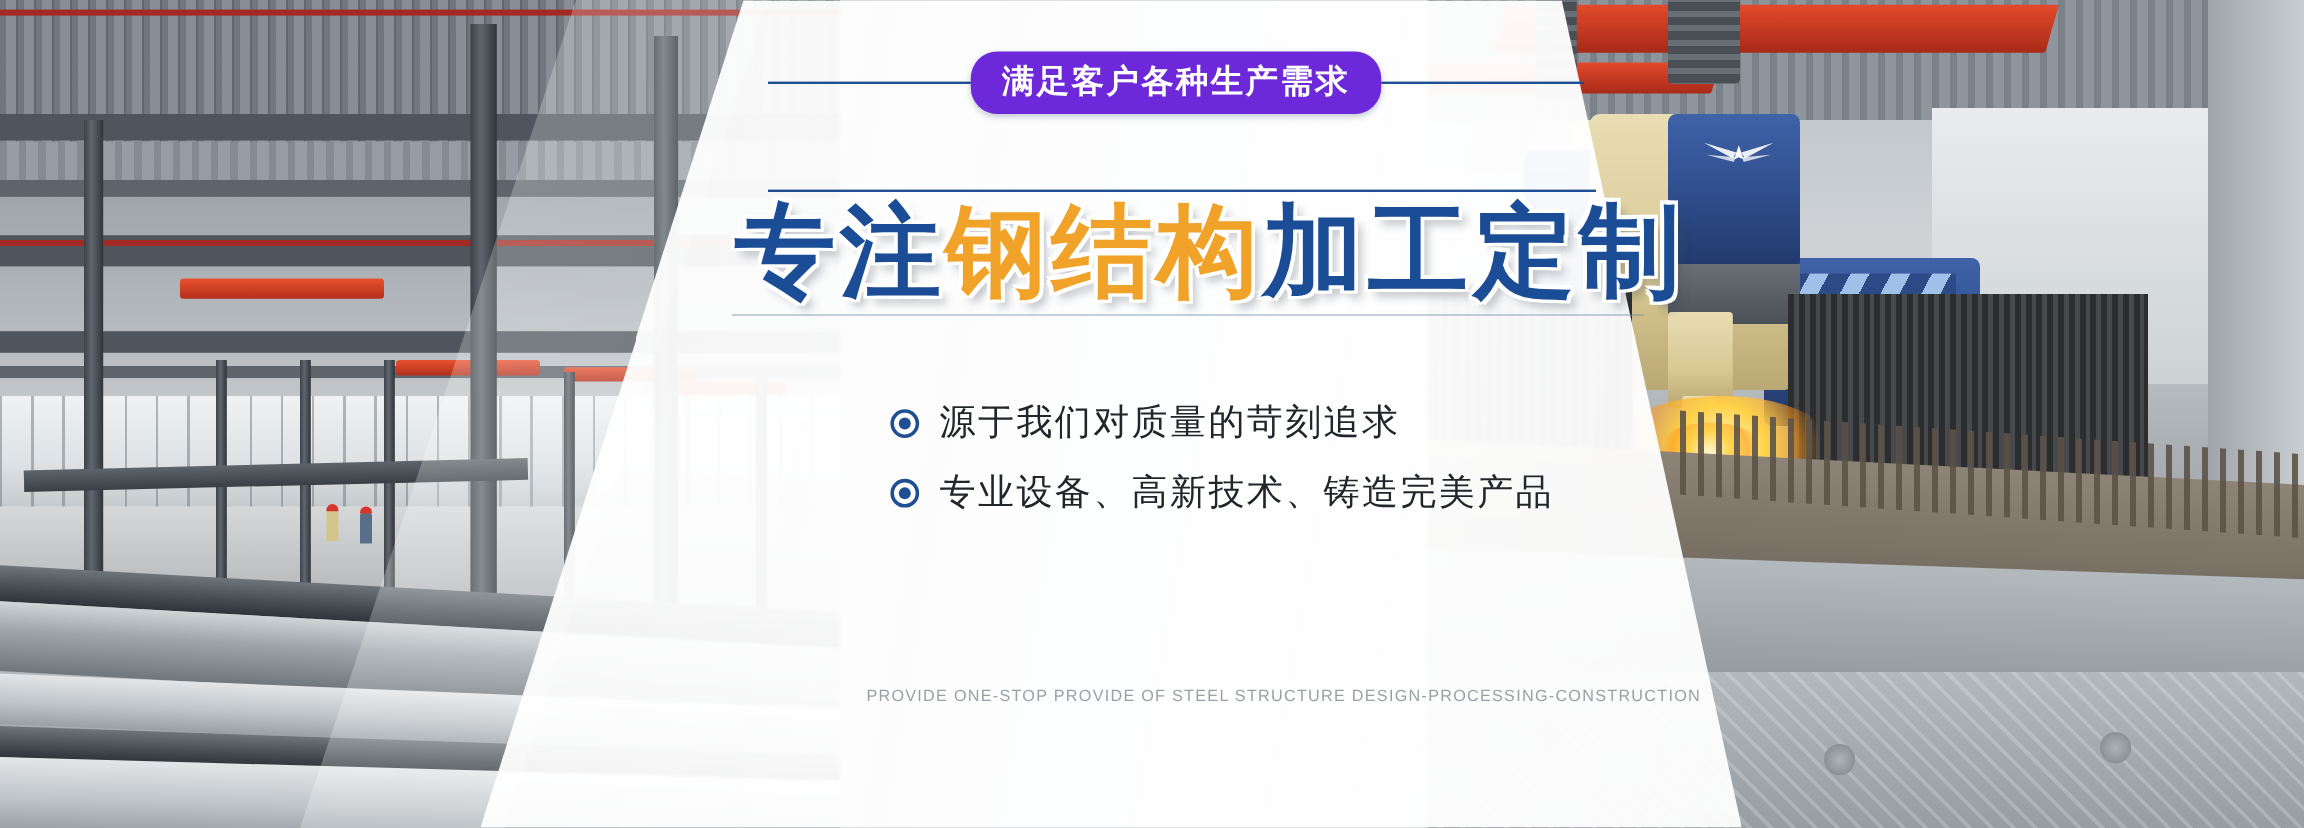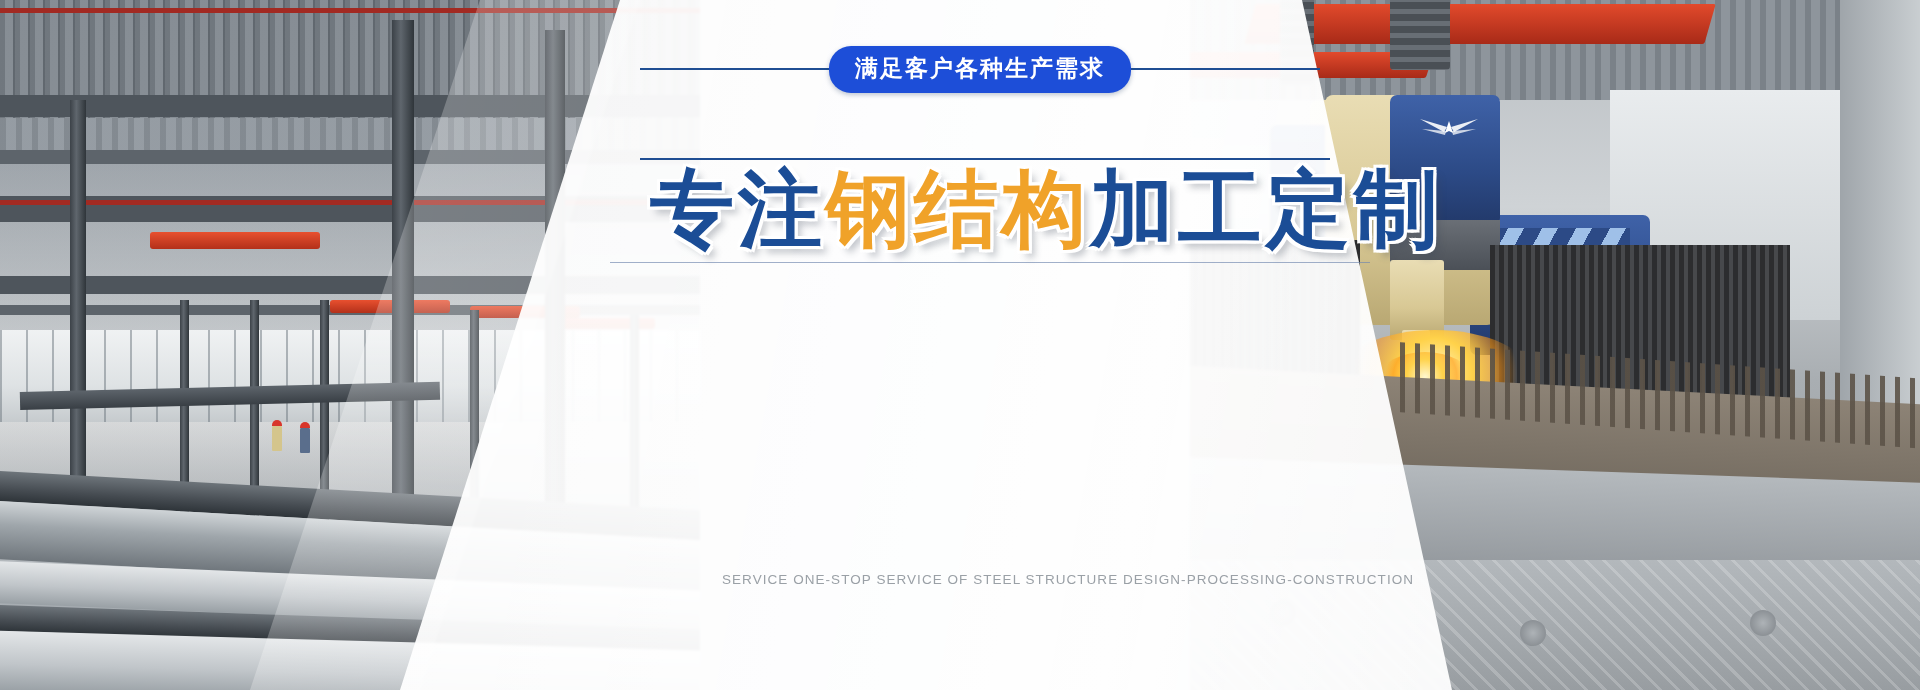--- a/index.html
+++ b/index.html
@@ -133,34 +133,34 @@
   
   .content{ position:absolute; left:0; top:0; width:1920px; height:690px; }
 
   
   .badge-row{
     position:absolute; left:640px; top:48px; width:680px; height:42px;
     display:flex; align-items:center; justify-content:center; gap:0;
   }
   .badge-line{ height:2px; background:#1f4e93; flex:1 1 auto; }
   .badge-pill{
-    background:#1d4ed8; color:#fff; border-radius:22px;
-    padding:7px 26px 9px; font-size:23px; letter-spacing:2px; white-space:nowrap;
+    background:#6d28d9; color:#fff; border-radius:22px;
+    padding:7px 26px 9px; font-size:27px; letter-spacing:2px; white-space:nowrap;
     font-family:"DejaVu Sans","Liberation Sans",sans-serif; font-weight:600;
     box-shadow:0 2px 5px rgba(20,50,95,.28);
   }
 
   
   .rule{ position:absolute; height:2px; background:#1f4e93; }
   .rule.top{ left:640px; top:158px; width:690px; }
   .rule.bottom{ left:610px; top:262px; width:760px; height:1px; background:#6f86ad; opacity:.65; }
 
   
   .headline{
-    position:absolute; left:650px; top:160px; width:760px;
+    position:absolute; left:612px; top:160px; width:760px;
     font-size:84px; line-height:1.18; font-weight:700; letter-spacing:4px;
     white-space:nowrap;
     font-family:"DejaVu Sans","Liberation Sans",sans-serif;
     text-shadow:
       3px 0 0 #fff,-3px 0 0 #fff,0 3px 0 #fff,0 -3px 0 #fff,
       3px 3px 0 #fff,-3px 3px 0 #fff,3px -3px 0 #fff,-3px -3px 0 #fff,
       6px 7px 7px rgba(60,70,85,.30);
   }
   .hl-blue{ color:#1b4d96; }
   .hl-gold{ color:#f0a229; }
@@ -301,17 +301,27 @@
       <span class="badge-pill">满足客户各种生产需求</span>
       <span class="badge-line"></span>
     </div>
 
     <div class="rule top"></div>
 
     <h1 class="headline"><span class="hl-blue">专注</span><span class="hl-gold">钢结构</span><span class="hl-blue">加工定制</span></h1>
 
     <div class="rule bottom"></div>
 
-
-    <div class="subtagline">SERVICE ONE-STOP SERVICE OF STEEL STRUCTURE DESIGN-PROCESSING-CONSTRUCTION</div>
+    <div class="bullets">
+      <div class="bullet">
+        <span class="bullet-icon"></span>
+        <span>源于我们对质量的苛刻追求</span>
+      </div>
+      <div class="bullet">
+        <span class="bullet-icon"></span>
+        <span>专业设备、高新技术、铸造完美产品</span>
+      </div>
+    </div>
+
+    <div class="subtagline">PROVIDE ONE-STOP PROVIDE OF STEEL STRUCTURE DESIGN-PROCESSING-CONSTRUCTION</div>
 
   </div>
 </div>
 
 </body></html>

